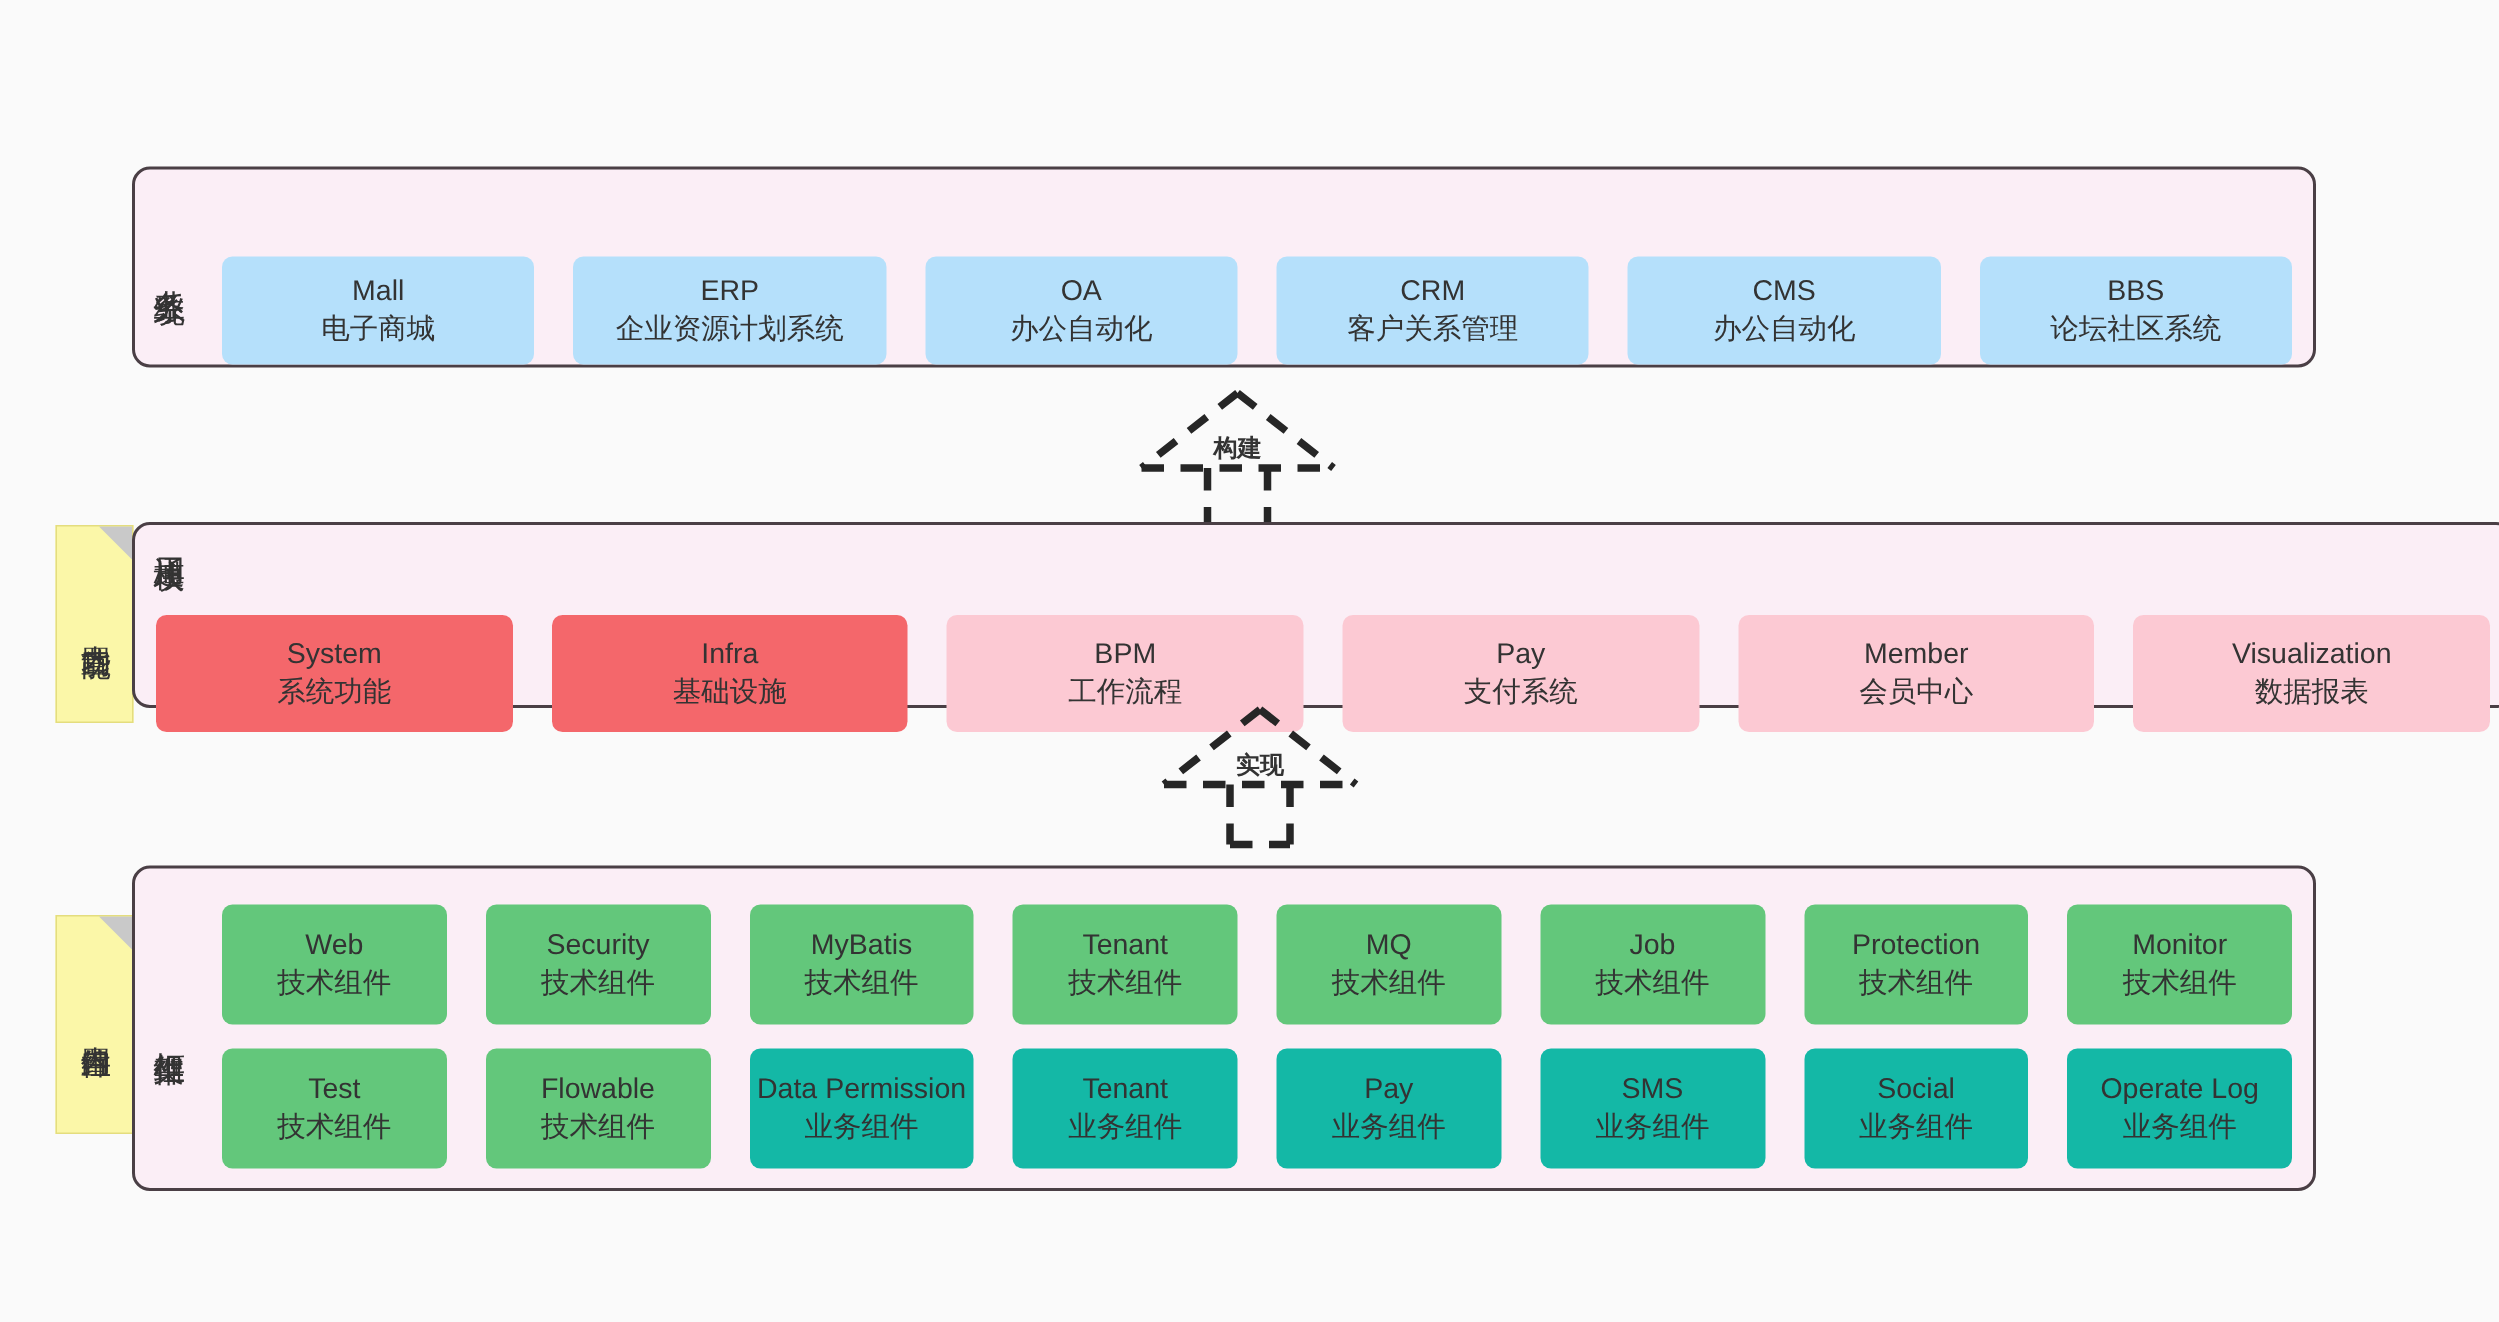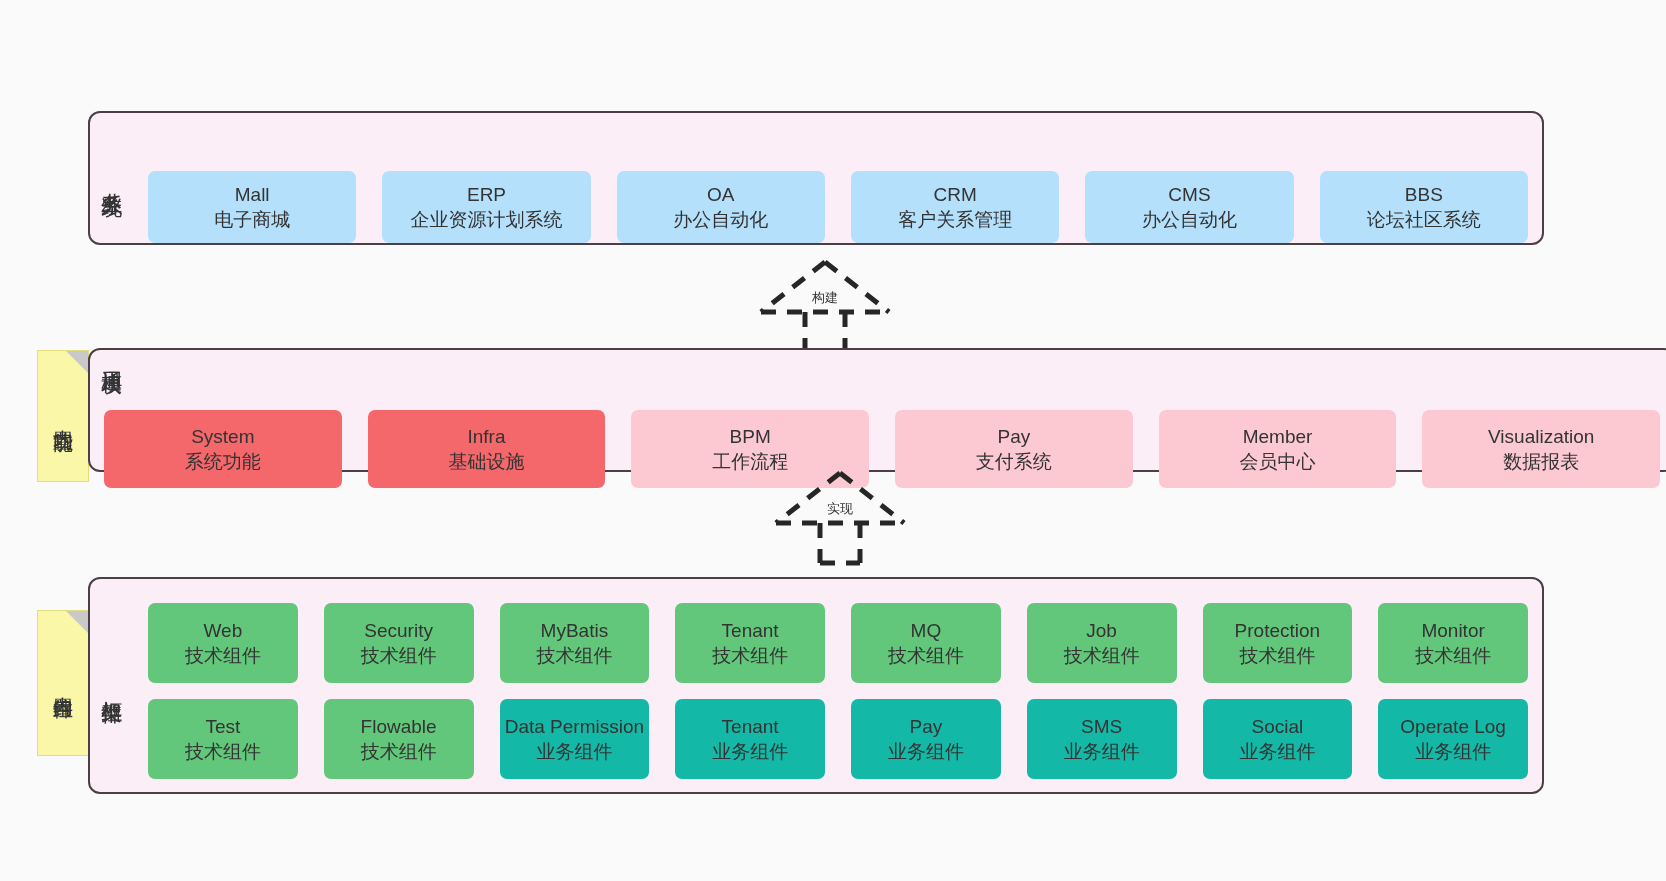--- a/index.html
+++ b/index.html
@@ -132,25 +132,26 @@
     position: absolute;
     width: 180px;
     height: 100px;
   }
   .arrow svg { display: block; overflow: visible; }
   .arrow-label {
     position: absolute;
     left: 50%;
     transform: translateX(-50%);
     top: 33px;
-    font-size: 13px;
+    font-size: 16px;
     color: #333;
     background: transparent;
     white-space: nowrap;
     padding: 0 1px;
+    font-weight: bold;
   }
   #arrow-build  { left: 735px; top: 256px; }
   #arrow-impl   { left: 750px; top: 467px; }
 </style>
 </head>
 <body>
 
 <div class="canvas">
 
   <div class="layer" id="layer-business">

